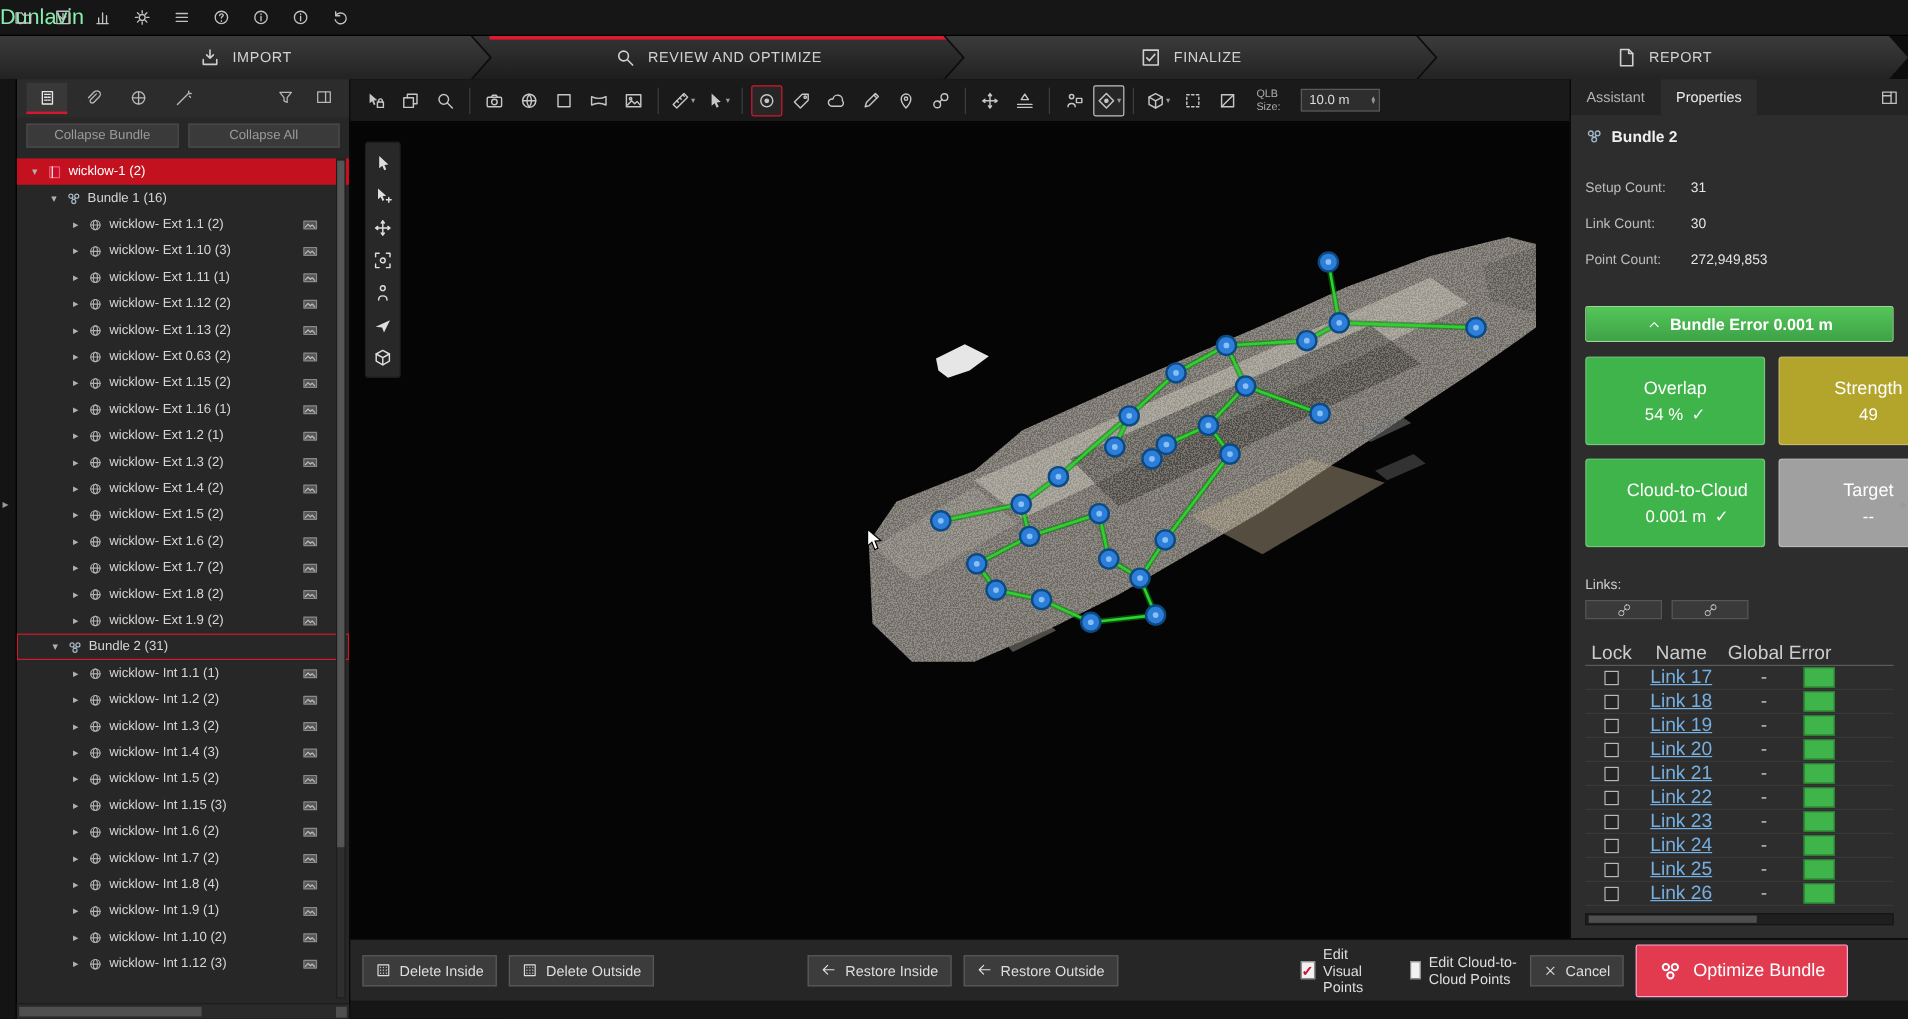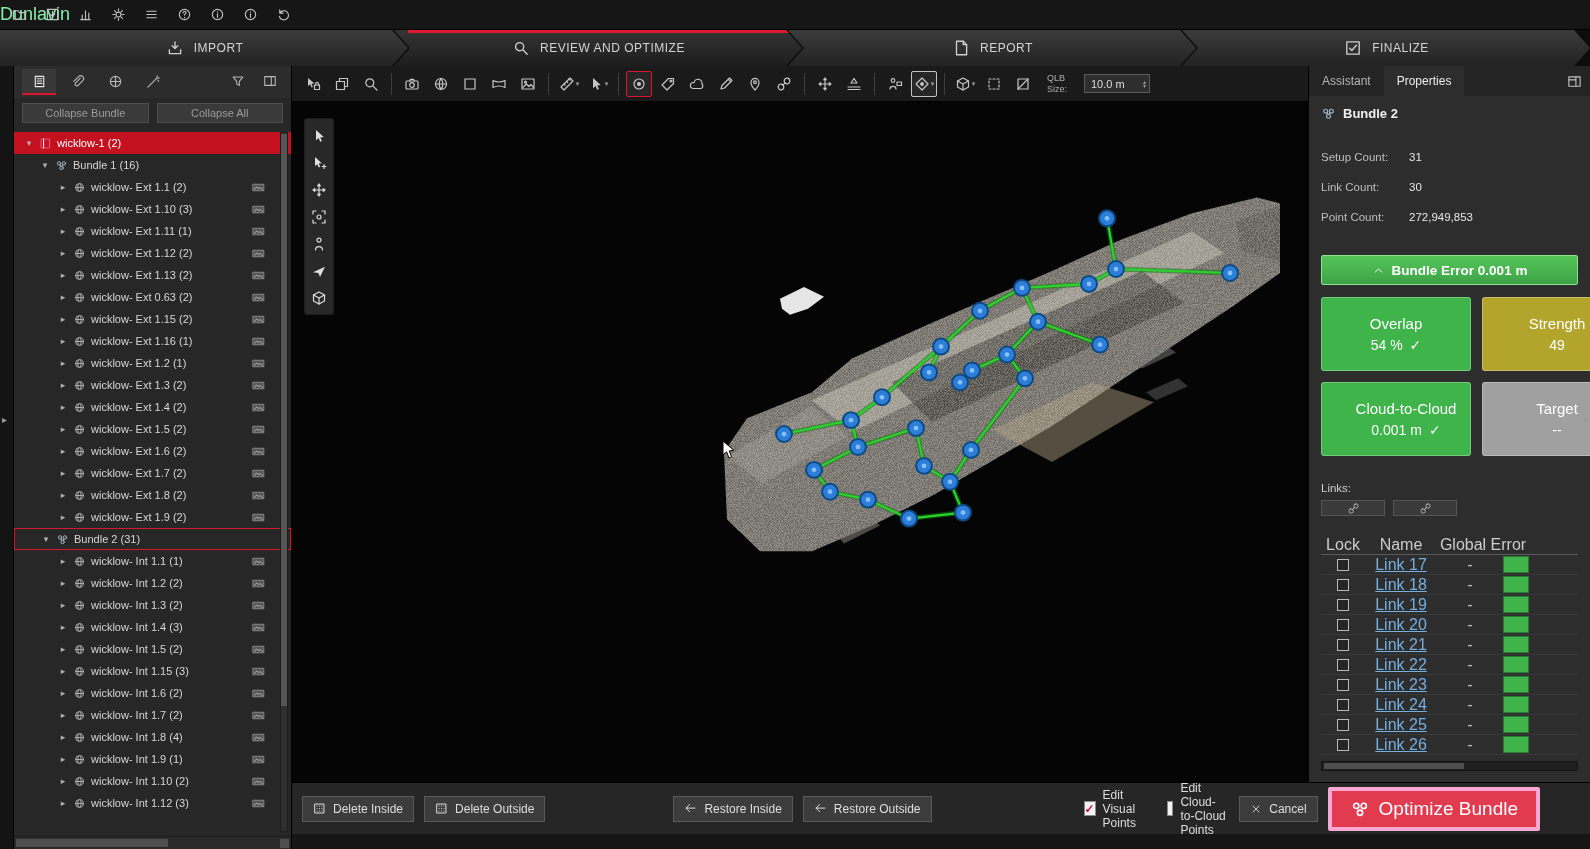--- a/index.html
+++ b/index.html
@@ -114,21 +114,21 @@
 .hscroll .thumb{position:absolute;left:2px;top:1px;height:6px;width:55%;background:#4e4e4e}
 
 .bottombar{height:52px;background:#262626;display:flex;align-items:center;padding:0 10px;gap:10px;border-top:1px solid #000}
 .bb-btn{height:26px;background:#3c3c3c;border:1px solid #5a5a5a;color:#dedede;display:flex;align-items:center;gap:7px;
   padding:0 10px;font-size:12px;cursor:pointer;white-space:nowrap}
 .bb-btn.gap{margin-left:118px}
 .bb-check{display:flex;align-items:center;gap:7px;color:#dedede;font-size:12px;cursor:pointer}
 .bb-check.firstchk{margin-left:142px}
 .cbox{width:15px;height:15px;background:#f2f2f2;border:1px solid #8a8a8a;display:flex;align-items:center;justify-content:center;color:#c8102e;font-weight:bold;font-size:12px}
 .cancelbtn{margin-left:auto}
-.optimize{height:44px;background:#e23b50;border:4px solid #f9a8d4;color:#fff;font-size:19px;display:flex;align-items:center;gap:9px;
+.optimize{height:44px;background:#e23b50;border:1px solid #f9a8d4;color:#fff;font-size:15px;display:flex;align-items:center;gap:9px;
   padding:0 18px;border-radius:2px;cursor:pointer;margin-right:40px;white-space:nowrap}
 .footerstrip{height:15px;background:#161616}
 </style>
 </head>
 <body>
 
 <div class="titlebar">
   <div class="tb-icons" id="tb-icons">
       <span class="tbi">
         <svg width="15" height="15" viewBox="0 0 16 16" fill="none" stroke="currentColor" stroke-width="1.2" stroke-linecap="round" stroke-linejoin="round">
@@ -196,37 +196,37 @@
     <div class="wf-step active" style="z-index: 9;">
       <div class="wf-redbar"></div>
       <span class="wf-ic">
         <svg width="18" height="18" viewBox="0 0 16 16" fill="none" stroke="currentColor" stroke-width="1.2" stroke-linecap="round" stroke-linejoin="round">
           <circle cx="6.8" cy="6.8" r="3.6"></circle>
           <path d="M9.6 9.6L13.5 13.5"></path>
         </svg>
       </span>
       <span class="wf-label">REVIEW AND OPTIMIZE</span>
     </div>
+    <div class="wf-step" style="z-index: 8;">
+      <span class="wf-ic">
+        <svg width="18" height="18" viewBox="0 0 16 16" fill="none" stroke="currentColor" stroke-width="1.2" stroke-linecap="round" stroke-linejoin="round">
+          <rect x="2.5" y="2.5" width="11" height="11"></rect>
+          <path d="M5 8.2l2 2 4-4.6"></path>
+        </svg>
+      </span>
+      <span class="wf-label">FINALIZE</span>
+    </div>
     <div class="wf-step" style="z-index: 7;">
       <span class="wf-ic">
         <svg width="18" height="18" viewBox="0 0 16 16" fill="none" stroke="currentColor" stroke-width="1.2" stroke-linecap="round" stroke-linejoin="round">
           <path d="M4 2h6l3 3v9H4z"></path>
           <path d="M10 2v3h3"></path>
         </svg>
       </span>
       <span class="wf-label">REPORT</span>
-    </div>
-    <div class="wf-step" style="z-index: 8;">
-      <span class="wf-ic">
-        <svg width="18" height="18" viewBox="0 0 16 16" fill="none" stroke="currentColor" stroke-width="1.2" stroke-linecap="round" stroke-linejoin="round">
-          <rect x="2.5" y="2.5" width="11" height="11"></rect>
-          <path d="M5 8.2l2 2 4-4.6"></path>
-        </svg>
-      </span>
-      <span class="wf-label">FINALIZE</span>
     </div>
   </div>
 
 <div class="main">
   <div class="gutter">
     <div class="edge-handle">▸</div>
   </div>
 
   <div class="sidebar">
     <div class="sb-tabs" id="sb-tabs">

